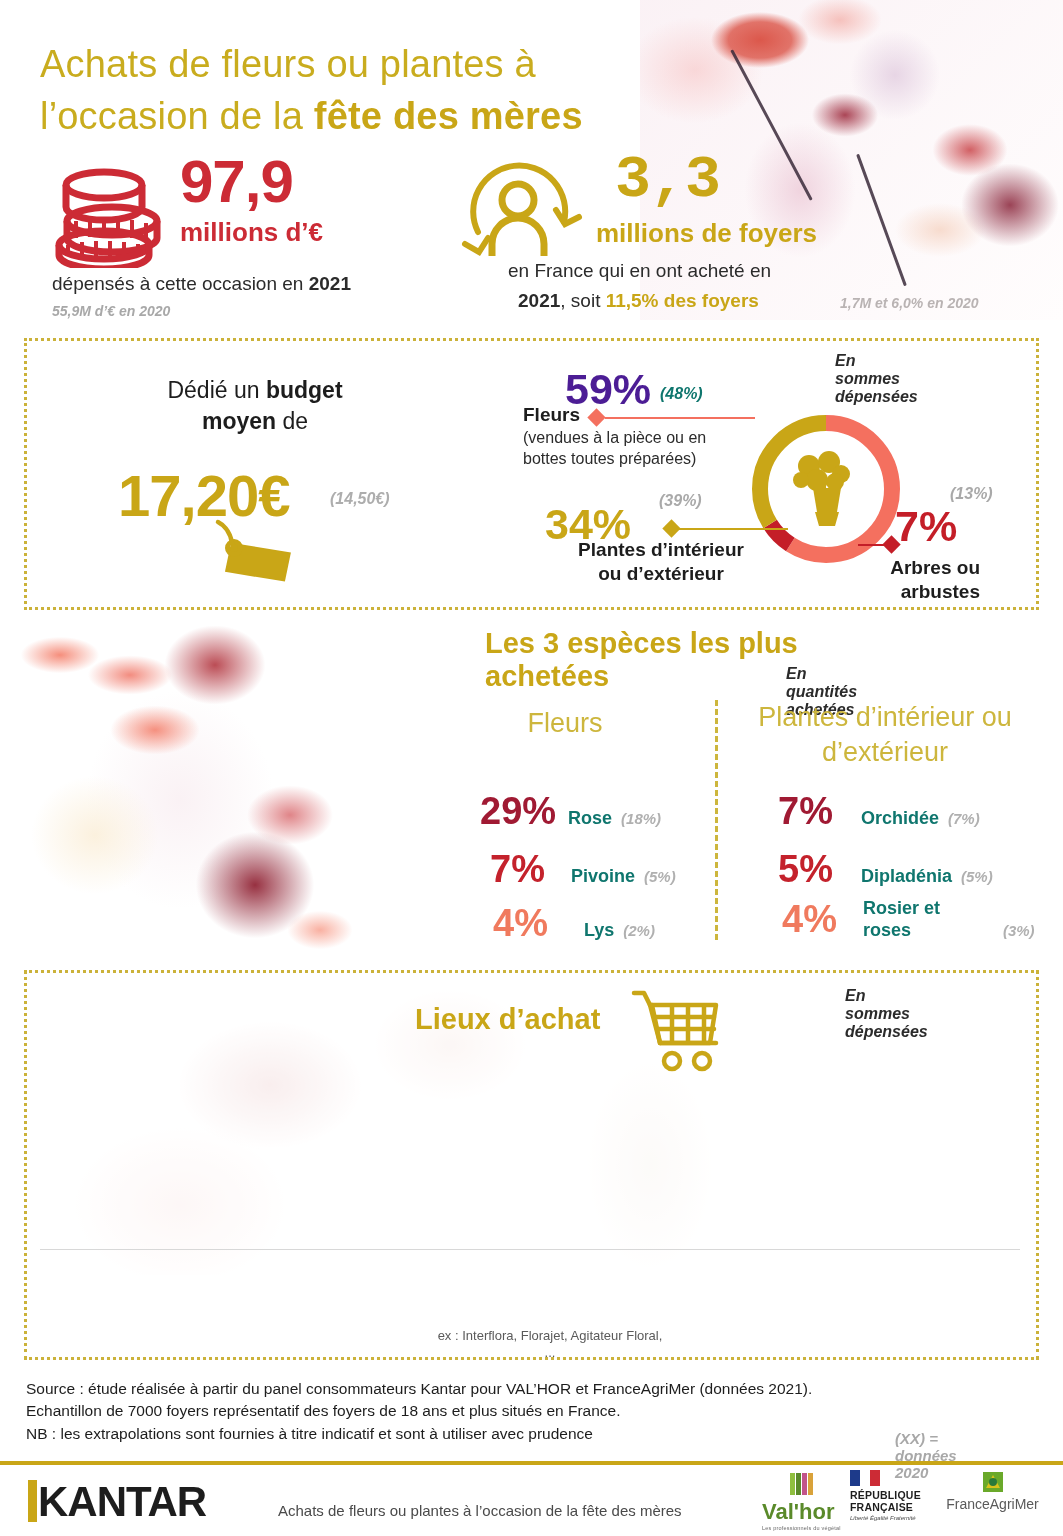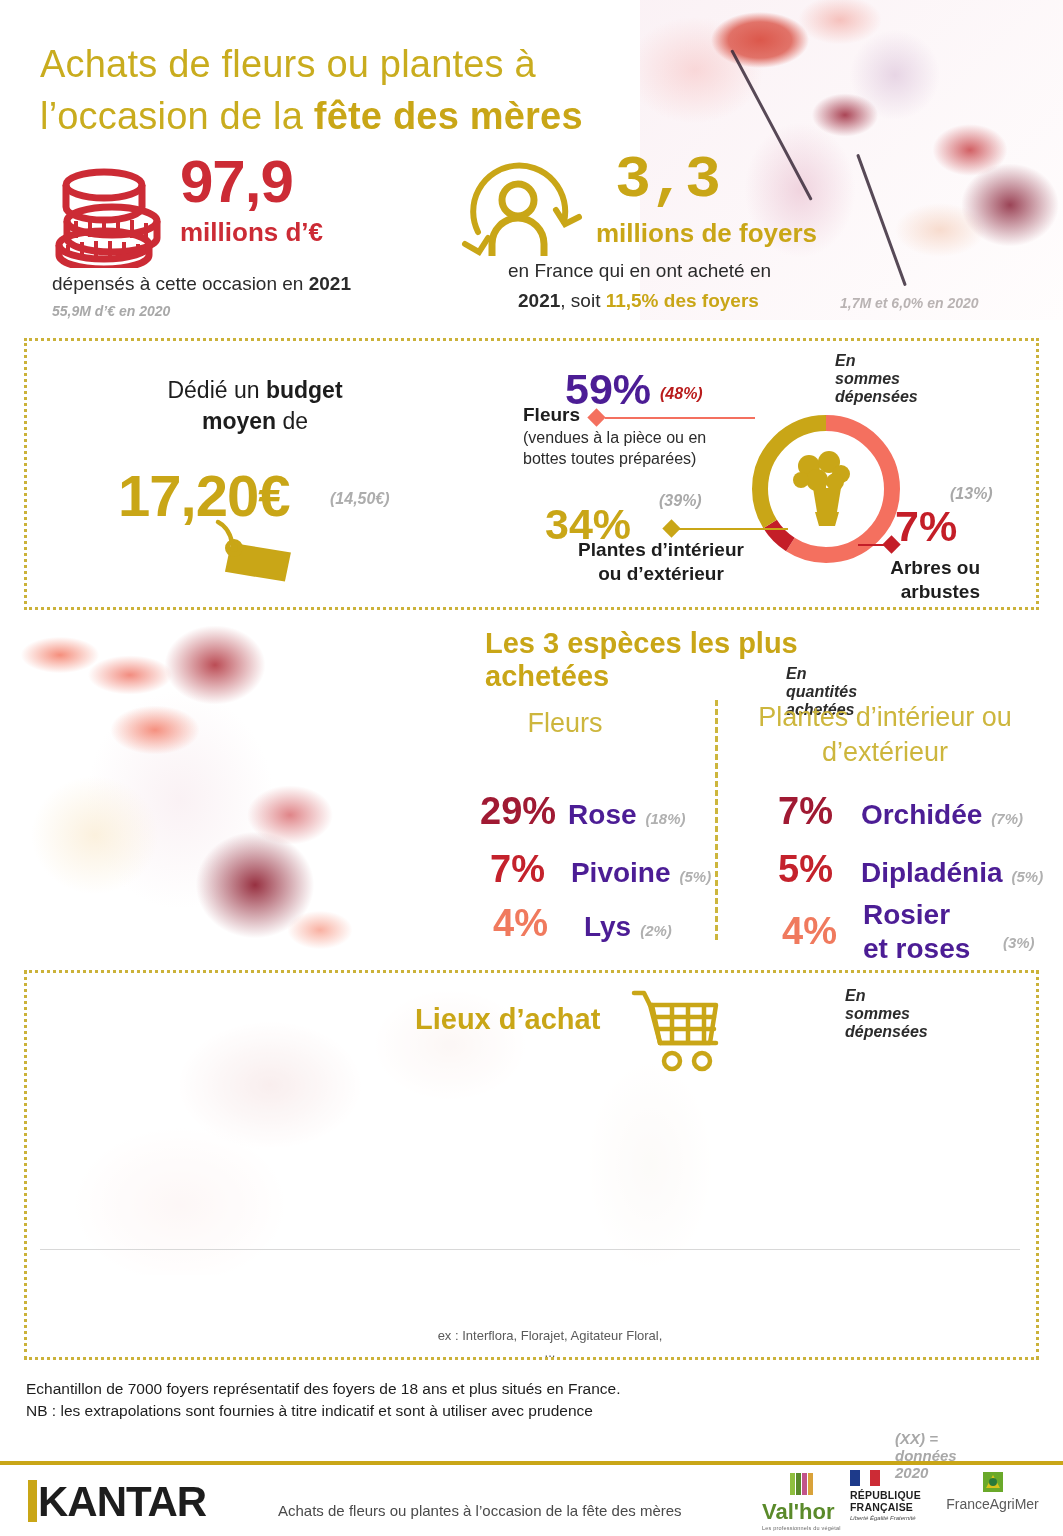--- a/index.html
+++ b/index.html
@@ -117,21 +117,21 @@
   }
   .tagicon { position:absolute; left:204px; top:518px; width:96px; height:70px; }
 
   .ensommes1 {
     position:absolute; left:835px; top:352px; font-size:16px; font-style:italic; font-weight:700; color:#2b2b2b;
   }
 
   
   .donut-wrap { position:absolute; left:745px; top:408px; width:162px; height:162px; }
   .don-pct-59 { position:absolute; left:565px; top:365px; font-size:43px; font-weight:800; color:#4c1d95; }
-  .don-prev-59{ position:absolute; left:660px; top:385px; font-size:16px; font-style:italic; font-weight:700; color:#b91c1c; }
+  .don-prev-59{ position:absolute; left:660px; top:385px; font-size:16px; font-style:italic; font-weight:700; color:#0f766e; }
   .don-lab-59 { position:absolute; left:523px; top:404px; font-size:19px; font-weight:800; color:#1d1d1d; }
   .don-sub-59 { position:absolute; left:523px; top:428px; width:215px; font-size:16px; line-height:1.3; color:#2b2b2b; }
 
   .don-pct-34 { position:absolute; left:545px; top:500px; font-size:43px; font-weight:800; color:#c9a617; }
   .don-prev-34{ position:absolute; left:659px; top:492px; font-size:16px; font-style:italic; font-weight:700; color:#a9a9a9; }
   .don-lab-34 { position:absolute; left:566px; top:538px; width:190px; text-align:center; font-size:19px; font-weight:800; line-height:1.25; color:#1d1d1d; }
 
   .don-pct-7  { position:absolute; left:895px; top:502px; font-size:43px; font-weight:800; color:#c41e28; }
   .don-prev-7 { position:absolute; left:950px; top:485px; font-size:16px; font-style:italic; font-weight:700; color:#a9a9a9; }
   .don-lab-7  { position:absolute; left:850px; top:556px; width:130px; text-align:right; font-size:19px; font-weight:800; line-height:1.25; color:#1d1d1d; }
@@ -147,21 +147,21 @@
     position:absolute; left:786px; top:665px; font-size:16px; font-style:italic; font-weight:700; color:#2b2b2b;
   }
   .sp-colhead-l { position:absolute; left:440px; top:708px; width:250px; text-align:center; font-size:27px; color:#cdb63d; font-weight:400; }
   .sp-colhead-r { position:absolute; left:720px; top:700px; width:330px; text-align:center; font-size:27px; line-height:1.3; color:#cdb63d; font-weight:400; }
   .sp-divider {
     position:absolute; left:715px; top:700px; width:0; height:240px;
     border-left:3px dashed #cdb63d;
   }
   .sp-row { position:absolute; display:flex; align-items:baseline; }
   .sp-pct { font-size:38px; font-weight:800; }
-  .sp-name { font-size:28px; font-weight:800; color:#4c1d95; margin-left:12px; }
+  .sp-name { font-size:18px; font-weight:800; color:#0f766e; margin-left:12px; }
   .sp-prev { font-size:15px; font-style:italic; font-weight:700; color:#b0b0b0; margin-left:9px; }
 
   
   .lieux-title { position:absolute; left:415px; top:1003px; font-size:29px; font-weight:800; color:#c9a617; }
   .cart-icon { position:absolute; left:630px; top:985px; width:92px; height:92px; }
   .ensommes2 { position:absolute; left:845px; top:987px; font-size:16px; font-style:italic; font-weight:700; color:#2b2b2b; }
 
   .baseline { position:absolute; left:40px; top:1249px; width:980px; height:1px; background:#d8d8d8; }
 
   .bar-col { position:absolute; bottom:0; }
@@ -401,20 +401,21 @@
   <div class="bar-col" style="left:963px;">
     
     
     
     
   </div>
 
   <div class="bar-note">ex : Interflora, Florajet, Agitateur Floral, ...</div>
 
   <div class="source">
+    <div>Source : étude réalisée à partir du panel consommateurs Kantar pour VAL’HOR et FranceAgriMer (données 2021).</div>
     <div>Echantillon de 7000 foyers représentatif des foyers de 18 ans et plus situés en France.</div>
     <div>NB : les extrapolations sont fournies à titre indicatif et sont à utiliser avec prudence</div>
   </div>
   <div class="legend-xx">(XX) = données 2020</div>
 
   <div class="gold-rule"></div>
 
   <div class="kantar">
     <span class="bar"></span><span>KANTAR</span>
   </div>

